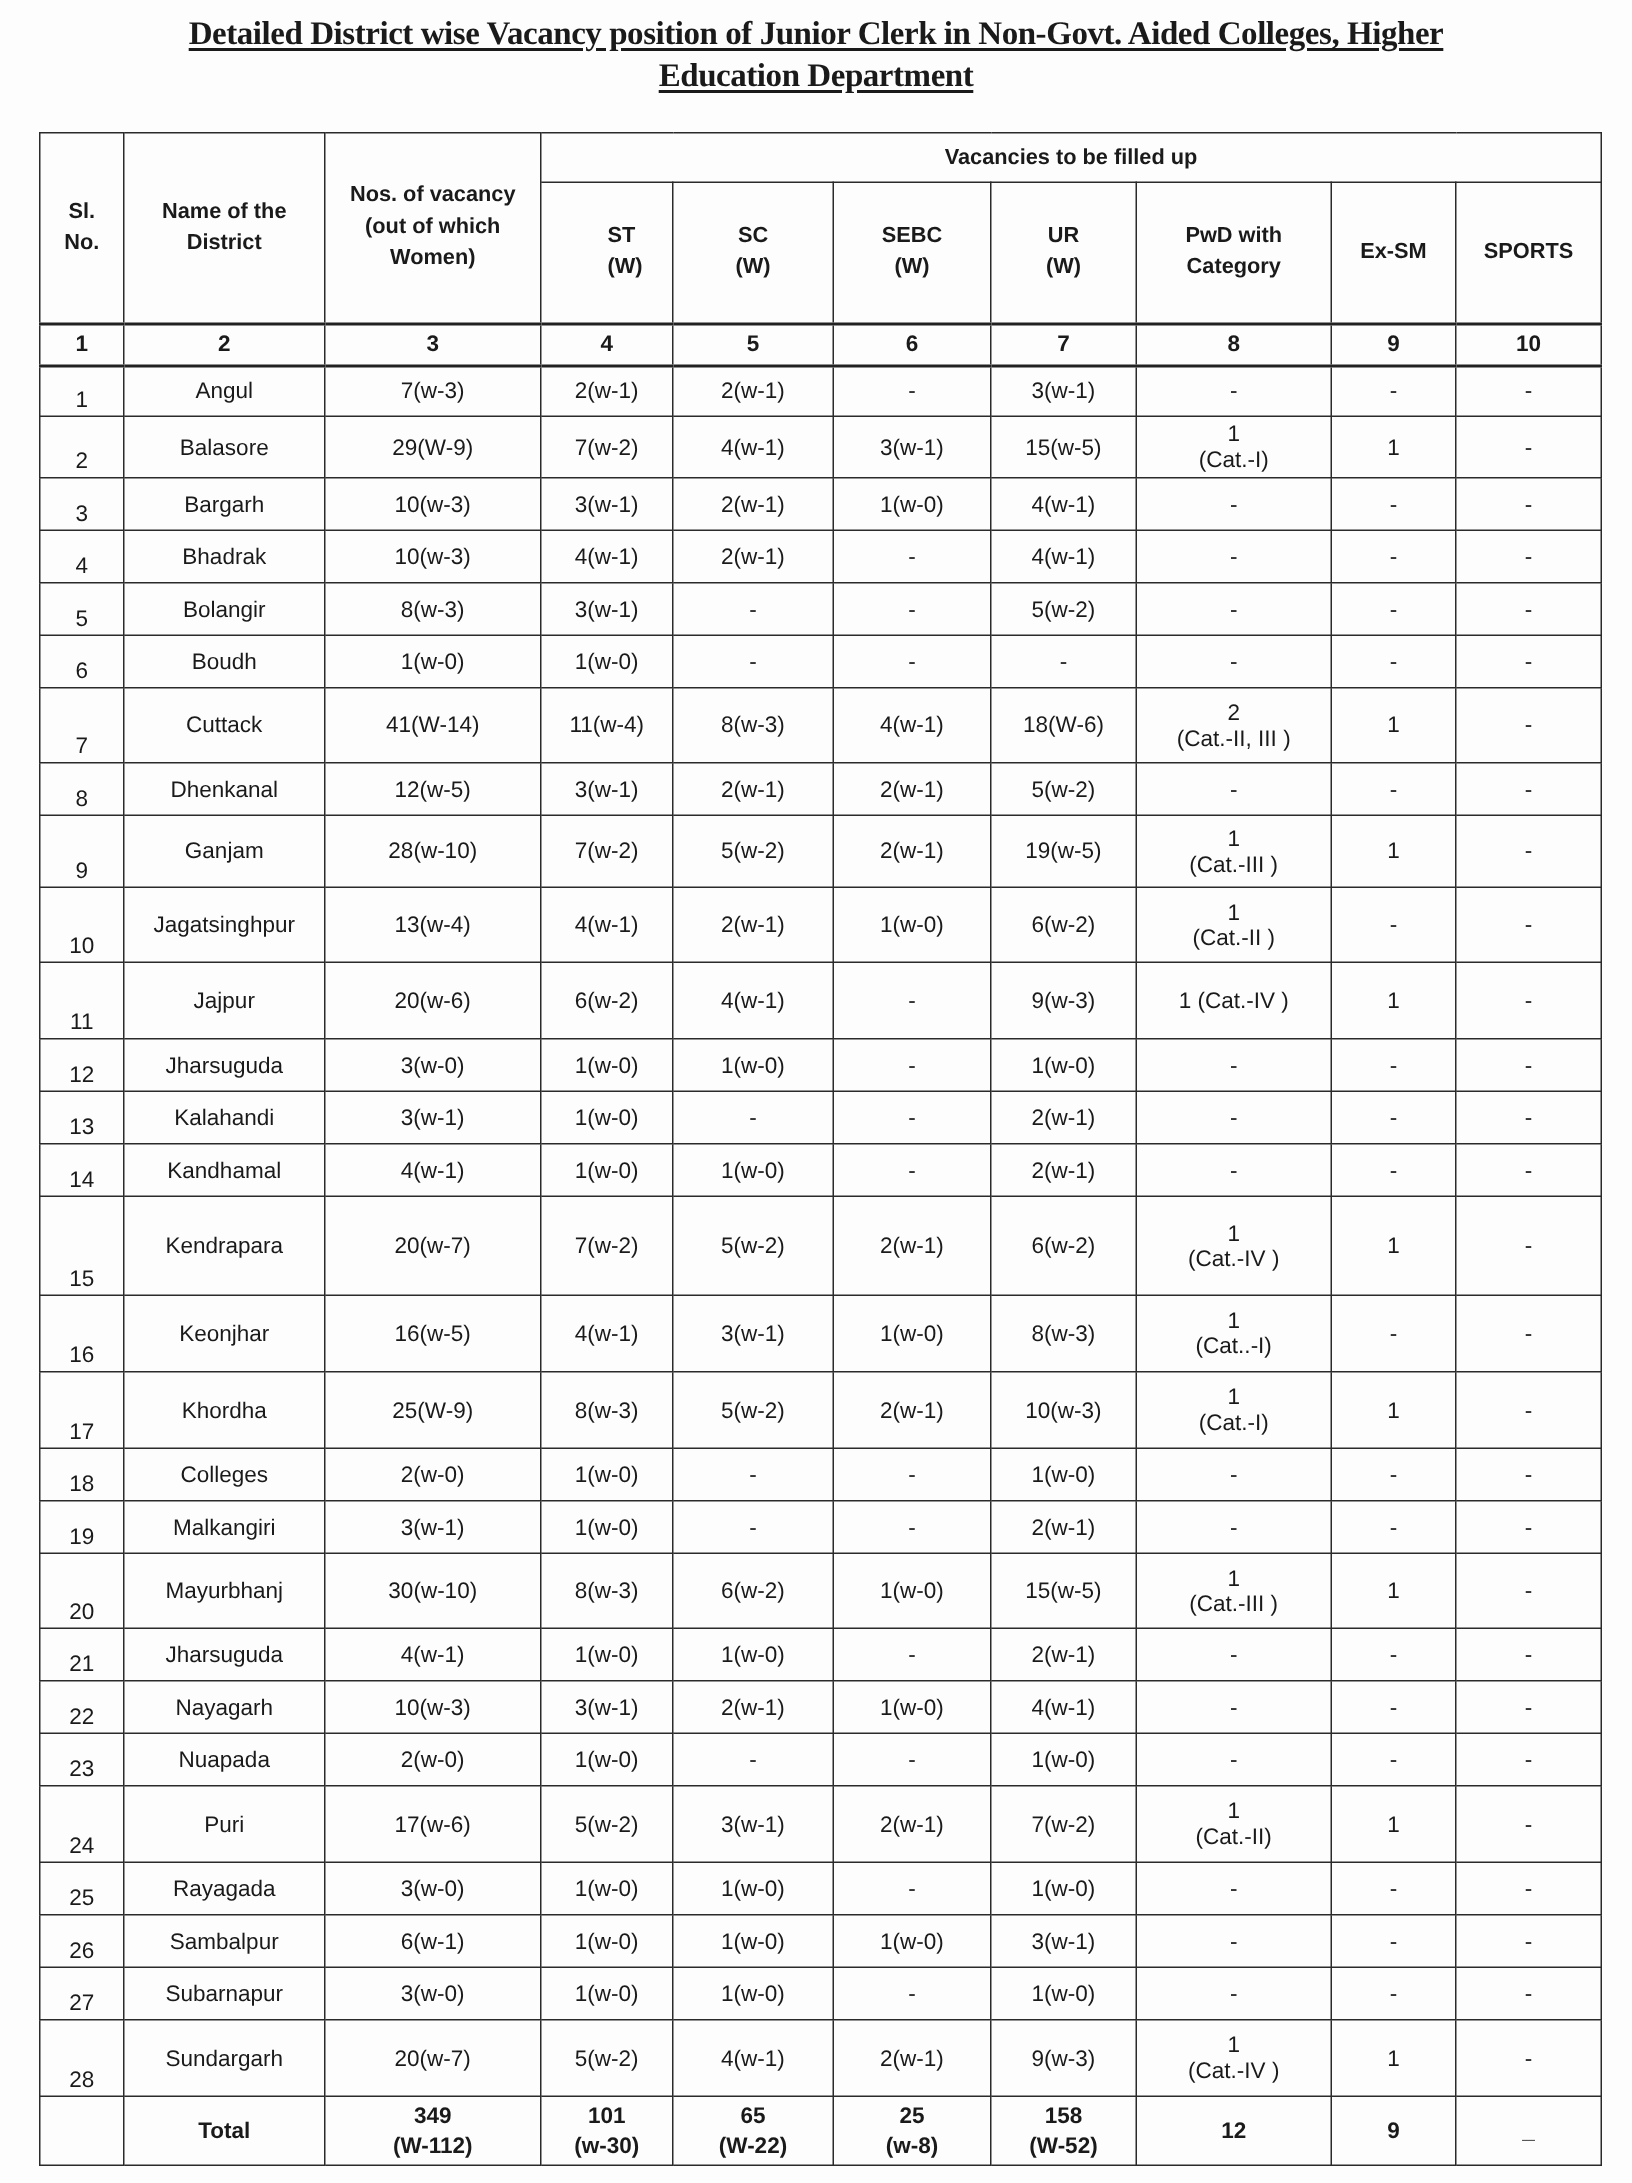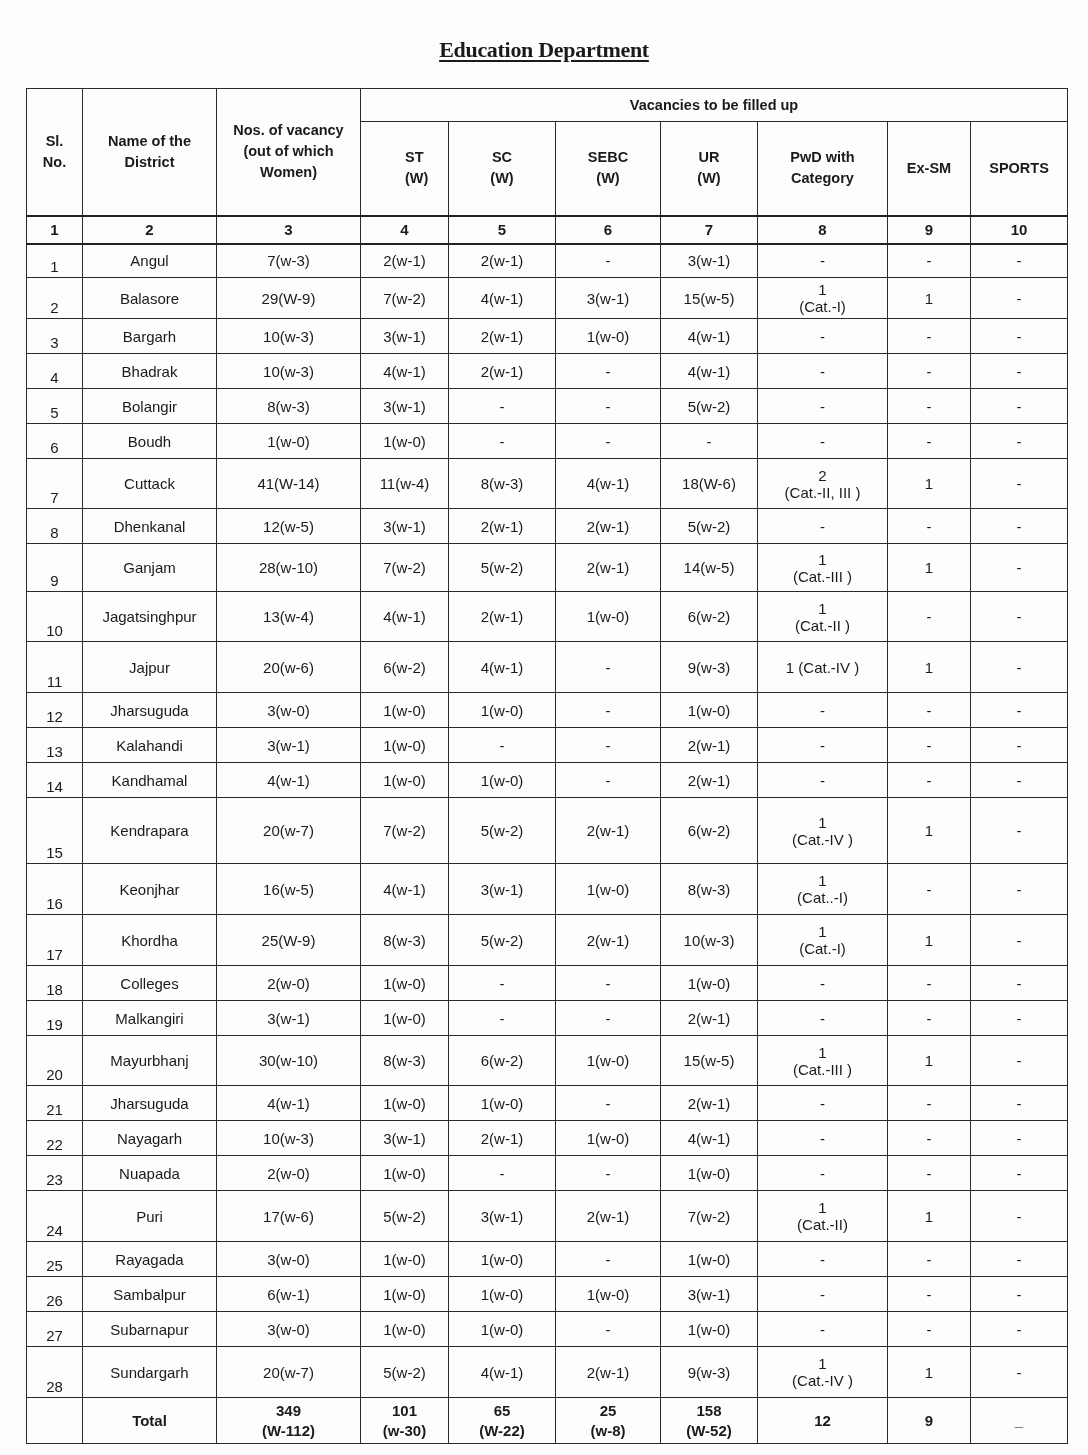--- a/index.html
+++ b/index.html
@@ -25,21 +25,21 @@
   th { font-weight: bold; font-size: 14.5px; line-height: 21px; }
   .num-row td { font-weight: bold; height: 26px; border-top: 2.5px solid #222; border-bottom: 2.5px solid #222; }
   td.sl { vertical-align: bottom; padding-bottom: 2px; }
   .total-row td { font-weight: bold; line-height: 20px; }
   .pwd-sub { display: block; }
 </style>
 </head>
 <body>
 
 <div class="title">
-  <br>
+  <span>Detailed District wise Vacancy position of Junior Clerk in Non-Govt. Aided Colleges, Higher</span><br>
   <span>Education Department</span>
 </div>
 
 <table>
   <colgroup>
     <col style="width:56px">
       <col style="width:134px">
       <col style="width:144px">
     <col style="width:88px">
       <col style="width:107px">
@@ -193,21 +193,21 @@
         <td>-</td>
         <td>-</td>
       </tr>
       <tr style="height: 48px;">
         <td class="sl">9</td>
         <td>Ganjam</td>
         <td>28(w-10)</td>
         <td>7(w-2)</td>
         <td>5(w-2)</td>
         <td>2(w-1)</td>
-        <td>14(w-5)</td>
+        <td>19(w-5)</td>
         <td>
           <span class="pwd-sub">1</span>
           <span class="pwd-sub">(Cat.-III )</span>
         </td>
         <td>1</td>
         <td>-</td>
       </tr>
       <tr style="height: 50px;">
         <td class="sl">10</td>
         <td>Jagatsinghpur</td>

